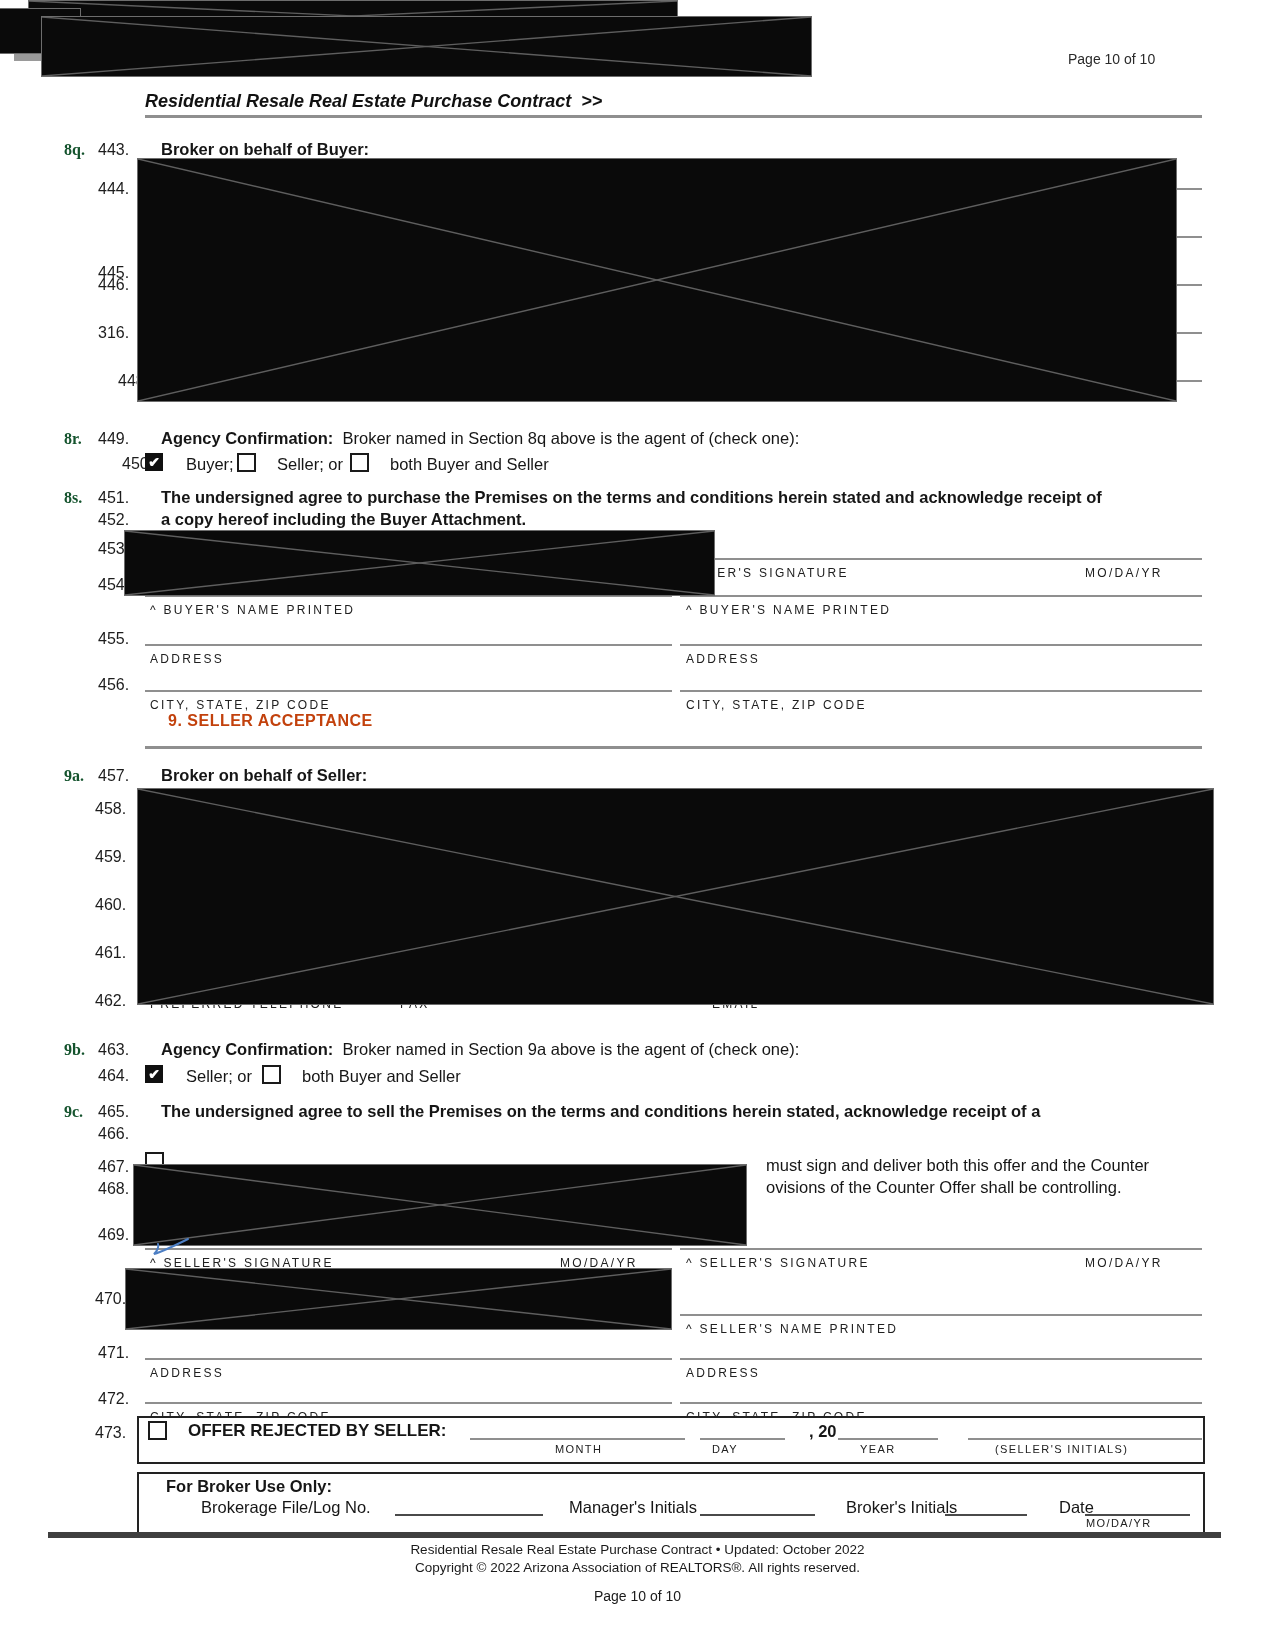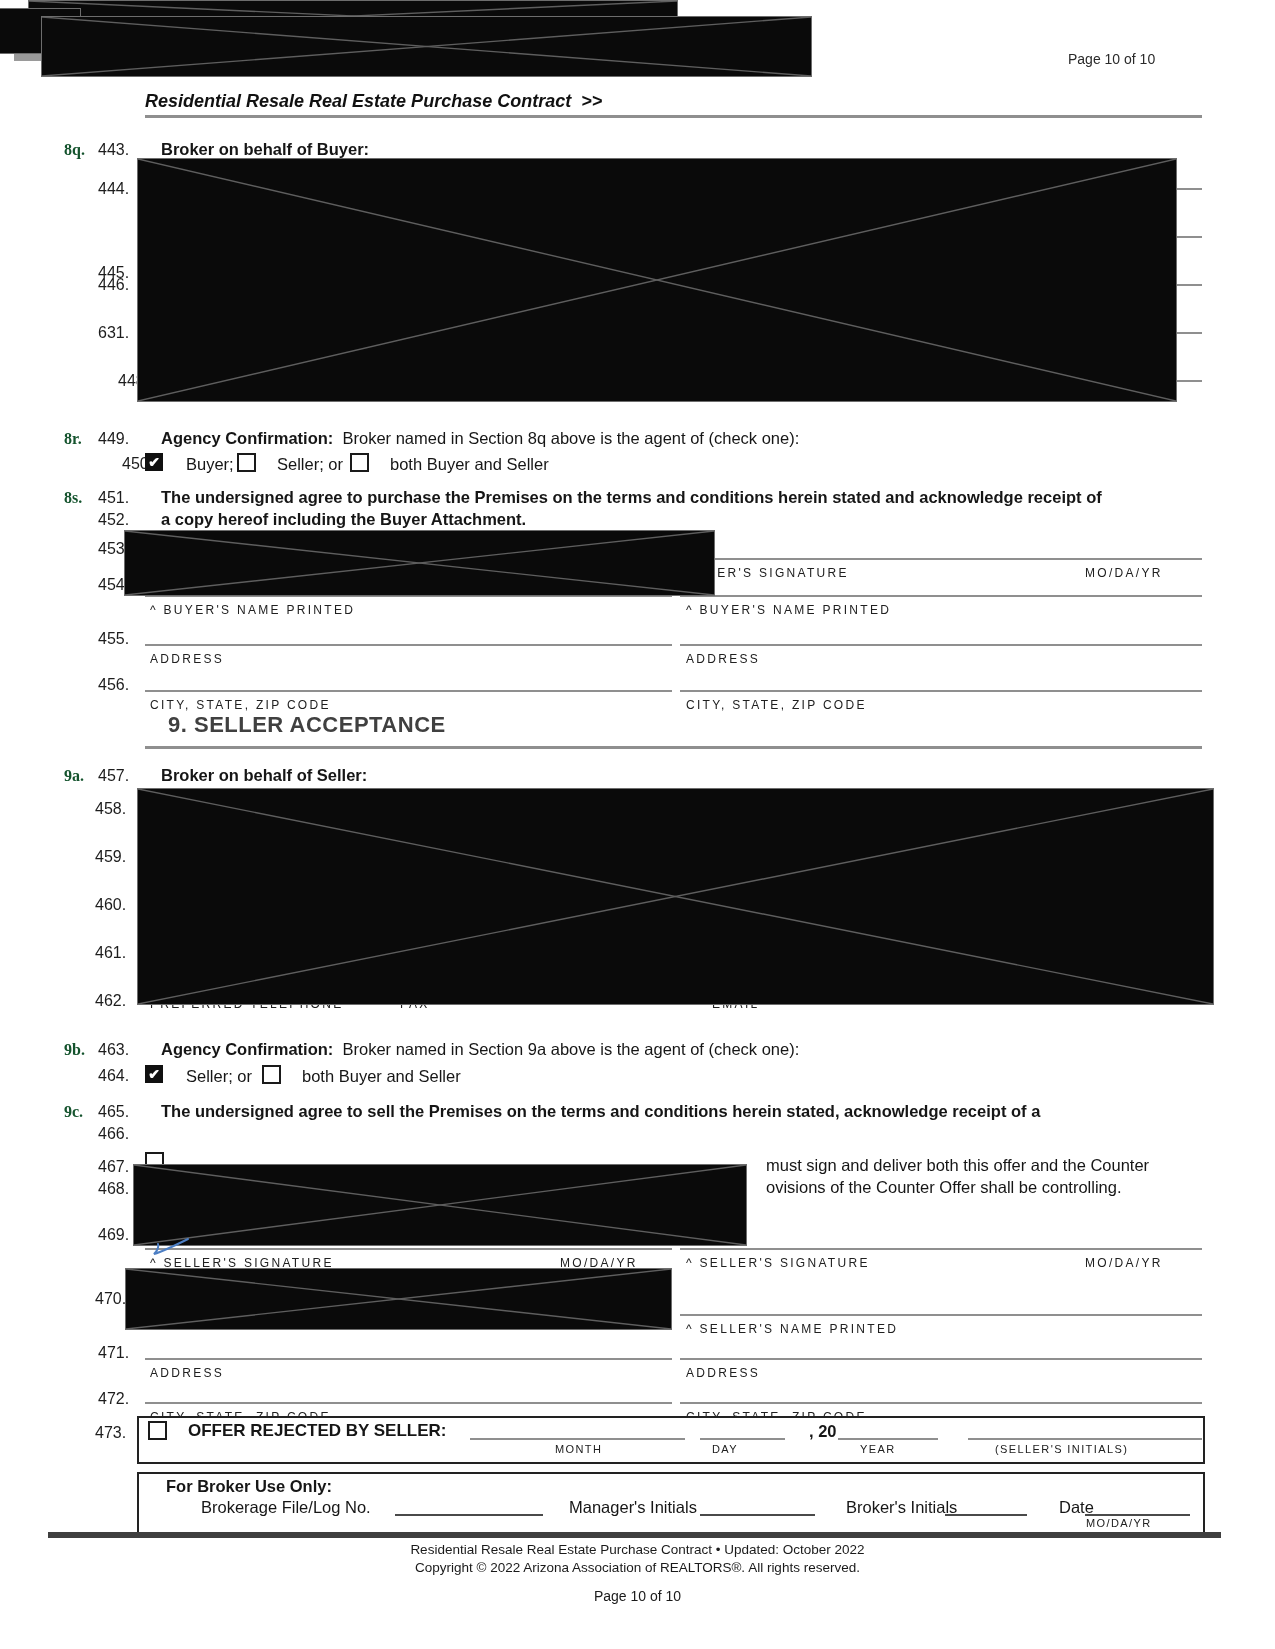--- a/index.html
+++ b/index.html
@@ -13,21 +13,21 @@
   .flabel{font-size:12px;letter-spacing:2.3px;color:#202020;}
   .slabel{font-size:11px;letter-spacing:1.4px;color:#202020;}
   .hline{position:absolute;height:2px;background:#8f8f8f;}
   .redact{position:absolute;background:#0a0a0a;border:1px solid #6d6d6d;z-index:5;}
   .redact svg{position:absolute;left:0;top:0;width:100%;height:100%;display:block;}
   .cb{position:absolute;width:15px;height:15px;border:2px solid #1a1a1a;background:#fff;}
   .cbc{position:absolute;width:18px;height:18px;background:#101010;color:#ffffff;
        font-size:14px;line-height:18px;text-align:center;font-weight:bold;}
   .title{font-size:18px;font-weight:bold;font-style:italic;color:#111;}
   .bigrule{position:absolute;height:3px;background:#8f8f8f;}
-  .h9{font-size:22px;font-weight:bold;letter-spacing:.5px;color:#404040;}
+  .h9{font-size:16px;font-weight:bold;letter-spacing:.5px;color:#c2410c;}
   .boxed{position:absolute;border:2px solid #222;background:#fff;}
   .footer{position:absolute;left:0;width:1275px;text-align:center;font-size:13.5px;color:#1a1a1a;}
   .stub{position:absolute;height:2px;background:#8f8f8f;}
   .graystep{position:absolute;background:#9a9a9a;}
 </style>
 </head>
 <body>
 
 <div id="page">
 
@@ -50,21 +50,21 @@
   <span class="abs title" style="left:145px;top:91px;">Residential Resale Real Estate Purchase Contract  &gt;&gt;</span>
   <div class="bigrule" style="left:145px;top:115px;width:1057px;"></div>
 
   <span class="abs tag" style="left:64px;top:141px;">8q.</span>
   <span class="abs num" style="left:98px;top:141px;">443.</span>
   <span class="abs body bold" style="left:145px;top:140px;">Broker on behalf of Buyer:</span>
 
   <span class="abs num" style="left:98px;top:180px;">444.</span>
   <span class="abs num" style="left:98px;top:228px;margin-top:36px;">445.</span>
   <span class="abs num" style="left:98px;top:276px;">446.</span>
-  <span class="abs num" style="left:98px;top:324px;">631.</span>
+  <span class="abs num" style="left:98px;top:324px;">316.</span>
   <span class="abs num" style="left:98px;top:372px;margin-left:20px;">448.</span>
 
   <div class="stub" style="left:1175px;top:188px;width:27px;"></div>
   <div class="stub" style="left:1175px;top:236px;width:27px;"></div>
   <div class="stub" style="left:1175px;top:284px;width:27px;"></div>
   <div class="stub" style="left:1175px;top:332px;width:27px;"></div>
   <div class="stub" style="left:1175px;top:380px;width:27px;"></div>
 
   <div class="redact" style="left:137px;top:158px;width:1038px;height:242px;">
     <svg viewBox="0 0 100 100" preserveAspectRatio="none">

